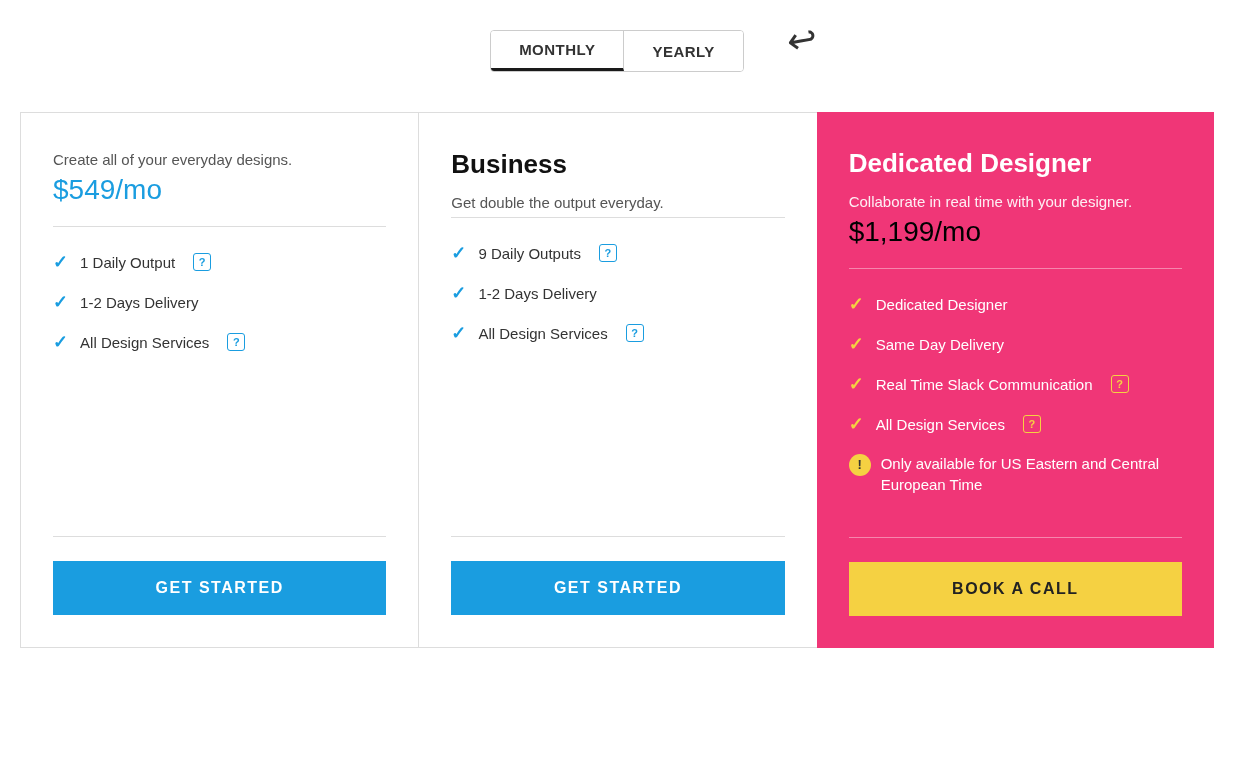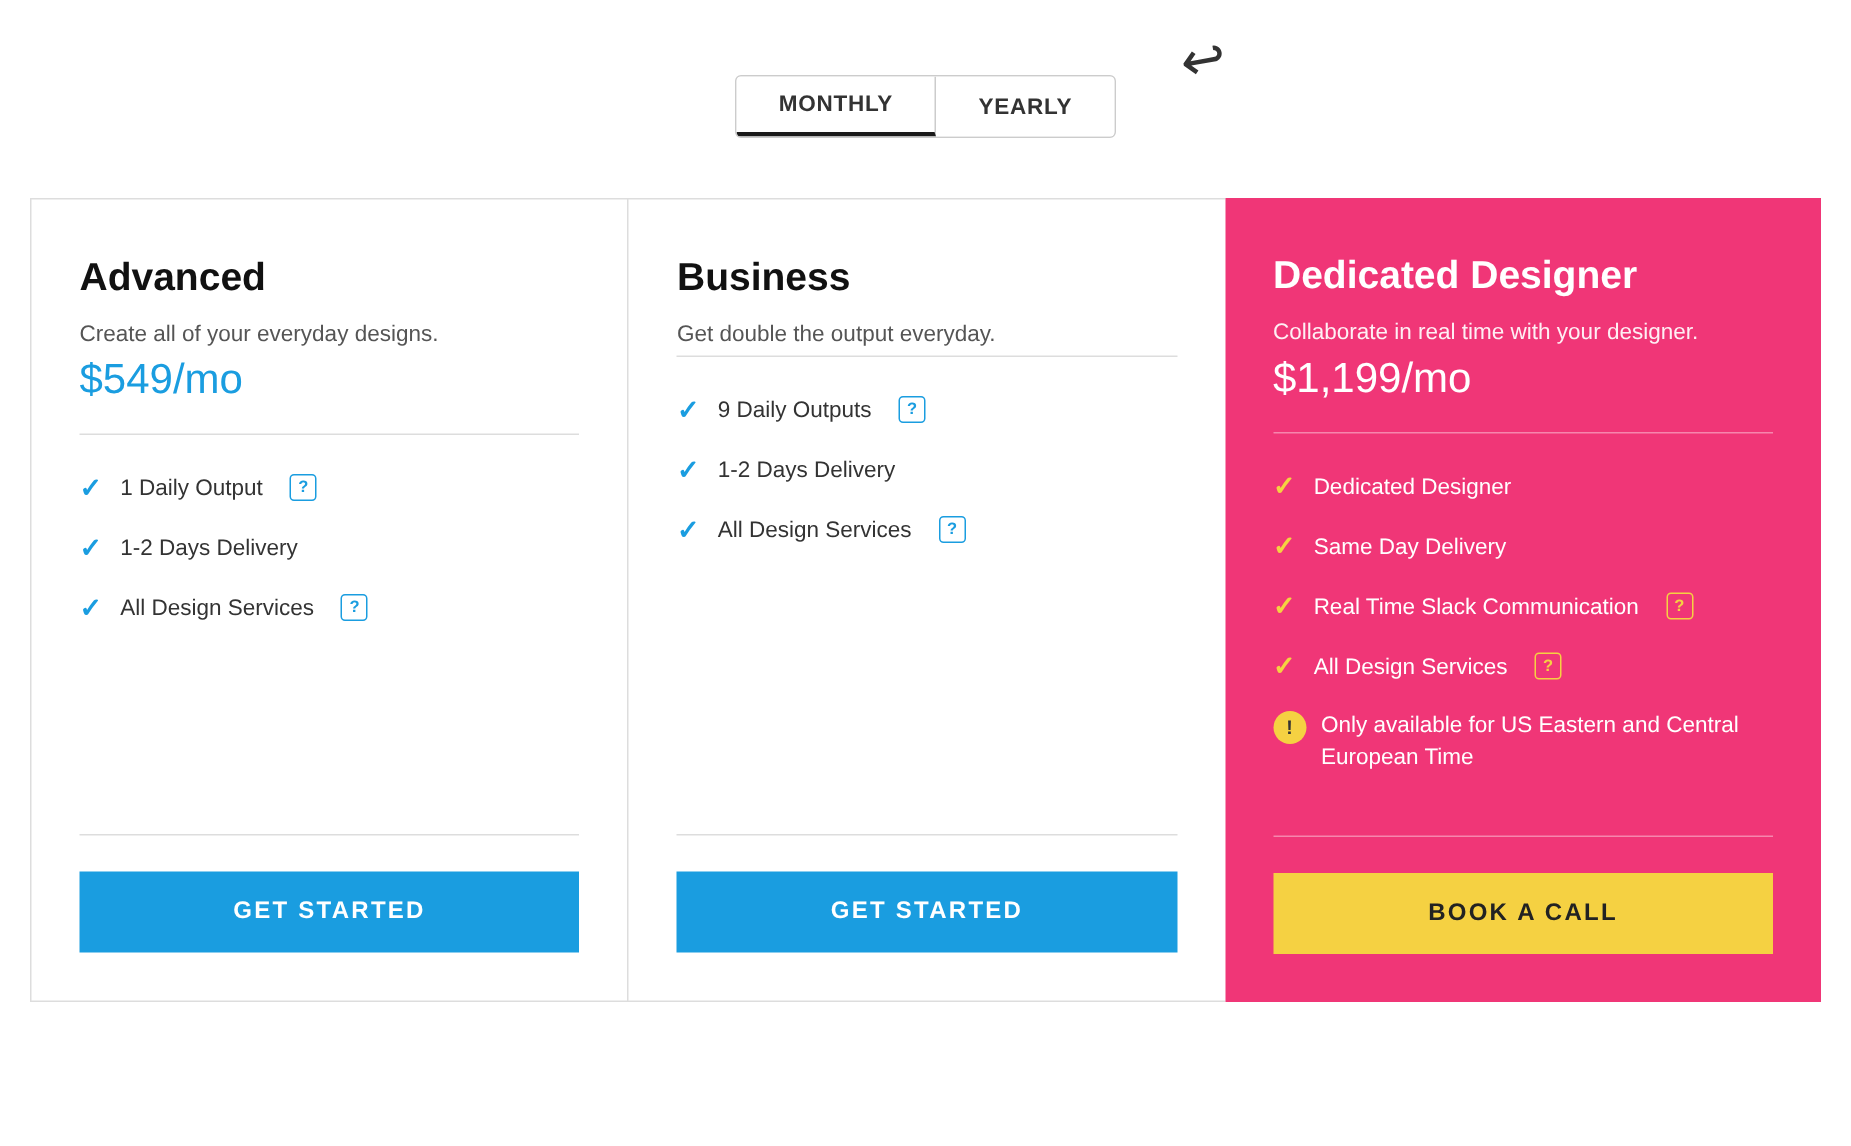--- a/index.html
+++ b/index.html
@@ -17,21 +17,20 @@
       justify-content: center;
       align-items: center;
       margin-bottom: 40px;
       position: relative;
     }
     .billing-toggle {
       display: flex;
       border: 1.5px solid #ccc;
       border-radius: 4px;
       overflow: hidden;
-      margin-top: 20px;
     }
     .billing-tab {
       padding: 10px 28px;
       font-size: 15px;
       font-weight: 700;
       color: #333;
       background: #fff;
       cursor: pointer;
       border: none;
       letter-spacing: 0.5px;
@@ -163,21 +162,21 @@
       color: #fff;
     }
     .card-dedicated .card-title {
       color: #fff;
       font-size: 26px;
     }
     .card-dedicated .card-subtitle {
       color: rgba(255,255,255,0.92);
     }
     .card-dedicated .card-price {
-      color: #ffffff;
+      color: #000000;
       font-size: 28px;
     }
     .card-dedicated .card-divider {
       border-top-color: rgba(255,255,255,0.4);
     }
     .card-dedicated .feature-item {
       color: #fff;
     }
     .card-dedicated .feature-check {
       color: #f5d142;
@@ -226,21 +225,20 @@
   <div class="billing-toggle">
     <button class="billing-tab active">MONTHLY</button>
     <button class="billing-tab">YEARLY</button>
   </div>
   <div class="arrow-decoration">↩</div>
 </div>
 
 <div class="cards-container">
 
   <div class="card">
-    <div class="card-title">Advanced</div>
     <div class="card-subtitle">Create all of your everyday designs.</div>
     <div class="card-price">$549/mo</div>
     <hr class="card-divider">
     <ul class="features-list">
       <li class="feature-item">
         <span class="feature-check">✓</span>
         <span>1 Daily Output</span>
         <span class="feature-icon-q">?</span>
       </li>
       <li class="feature-item">

